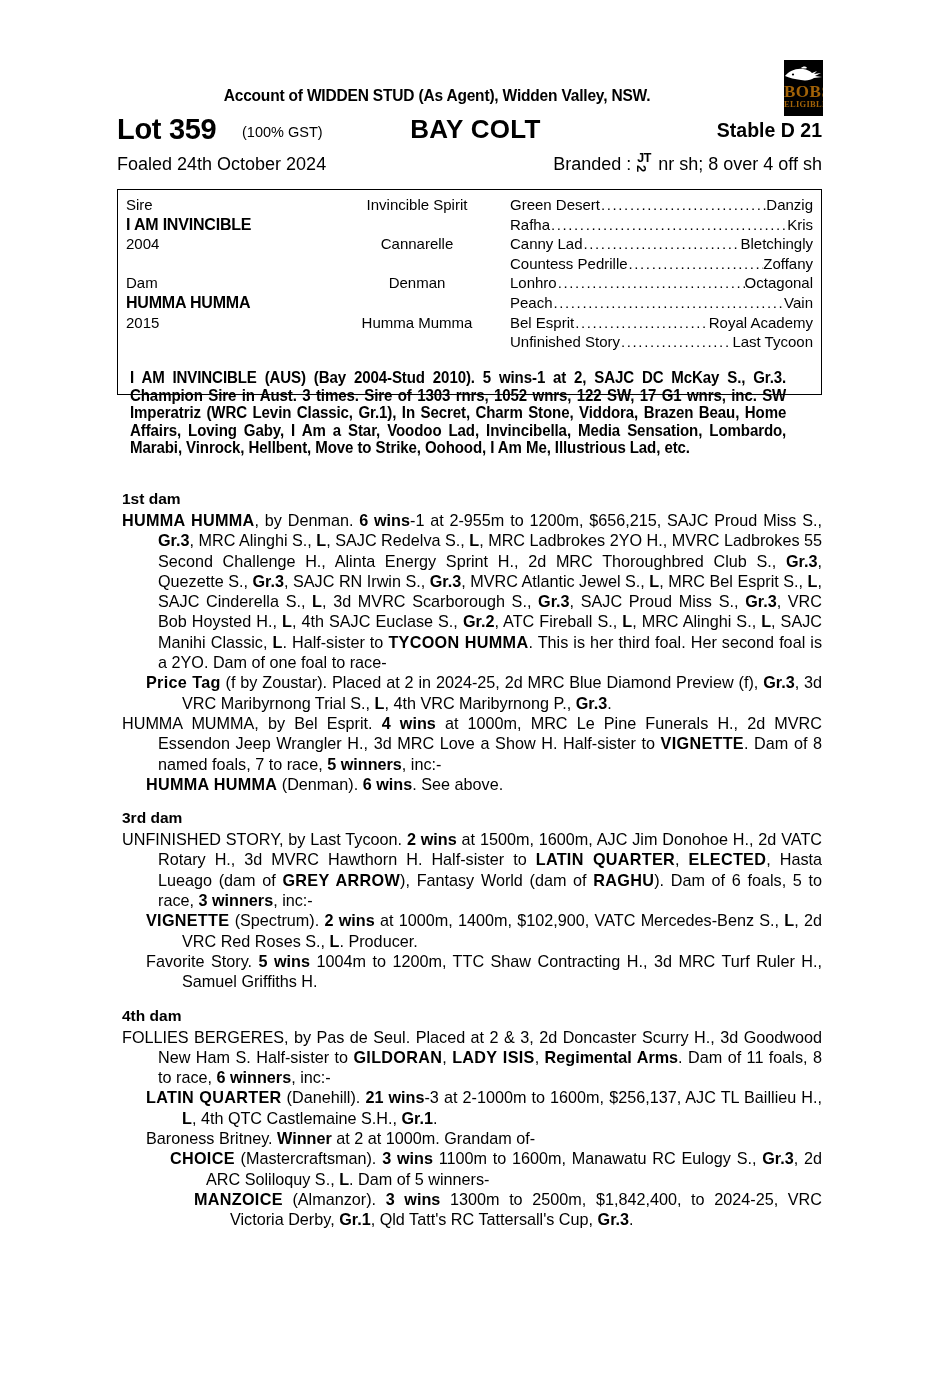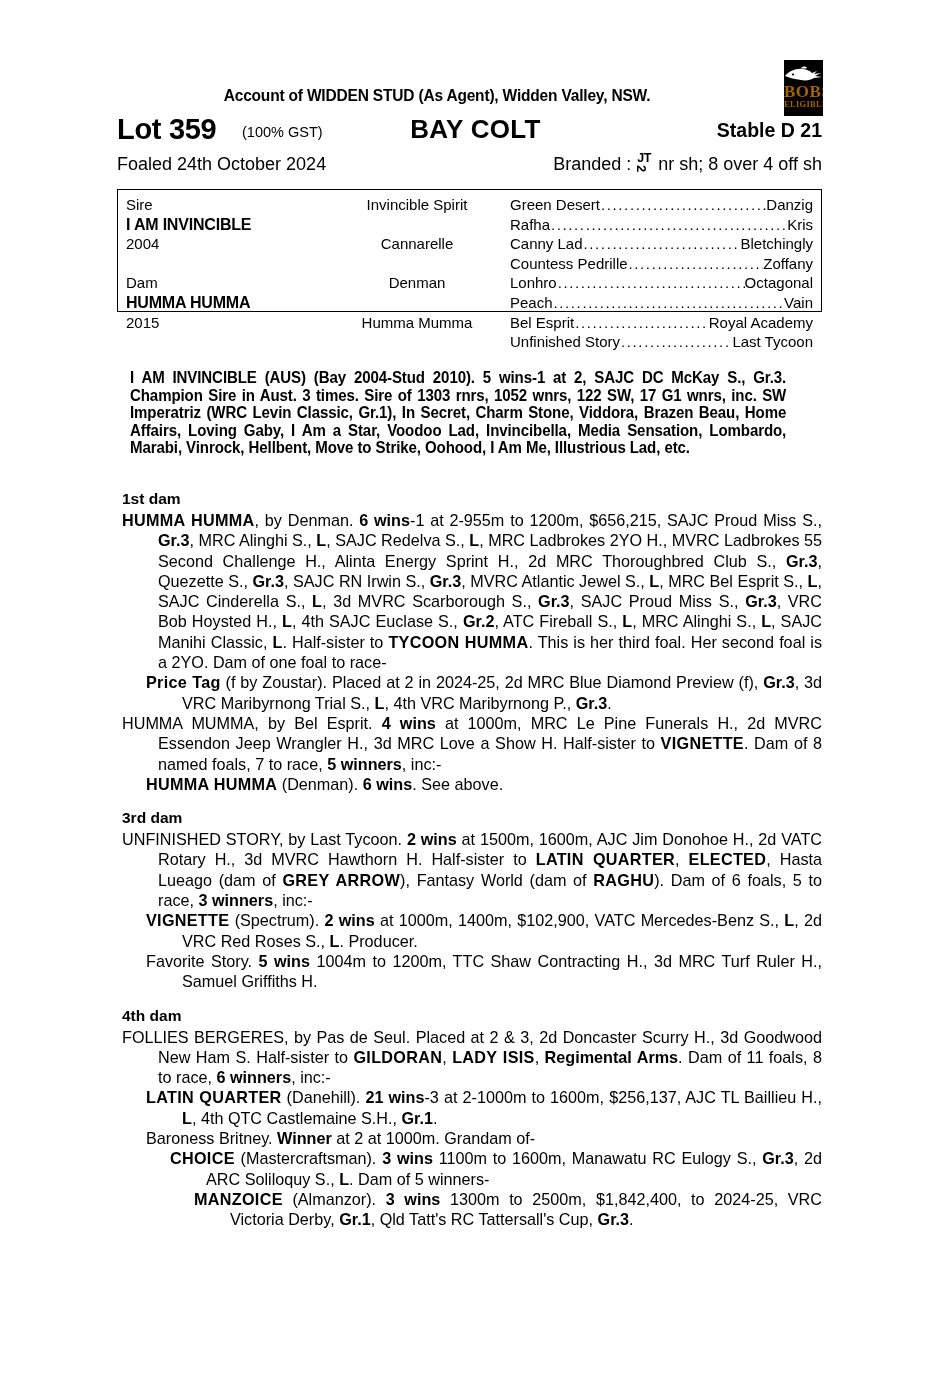--- a/index.html
+++ b/index.html
@@ -179,21 +179,21 @@
     transform: rotate(90deg);
     transform-origin: center center;
   }
 
   
   .ped-box {
     position: absolute;
     left: 117px;
     top: 189px;
     width: 705px;
-    height: 123px;
+    height: 206px;
     border: 1.5px solid #000;
     box-sizing: border-box;
   }
   .ped-grid {
     position: absolute;
     left: 0; top: 0;
     width: 100%;
     height: 100%;
     padding: 5px 8px 4px 8px;
     box-sizing: border-box;

